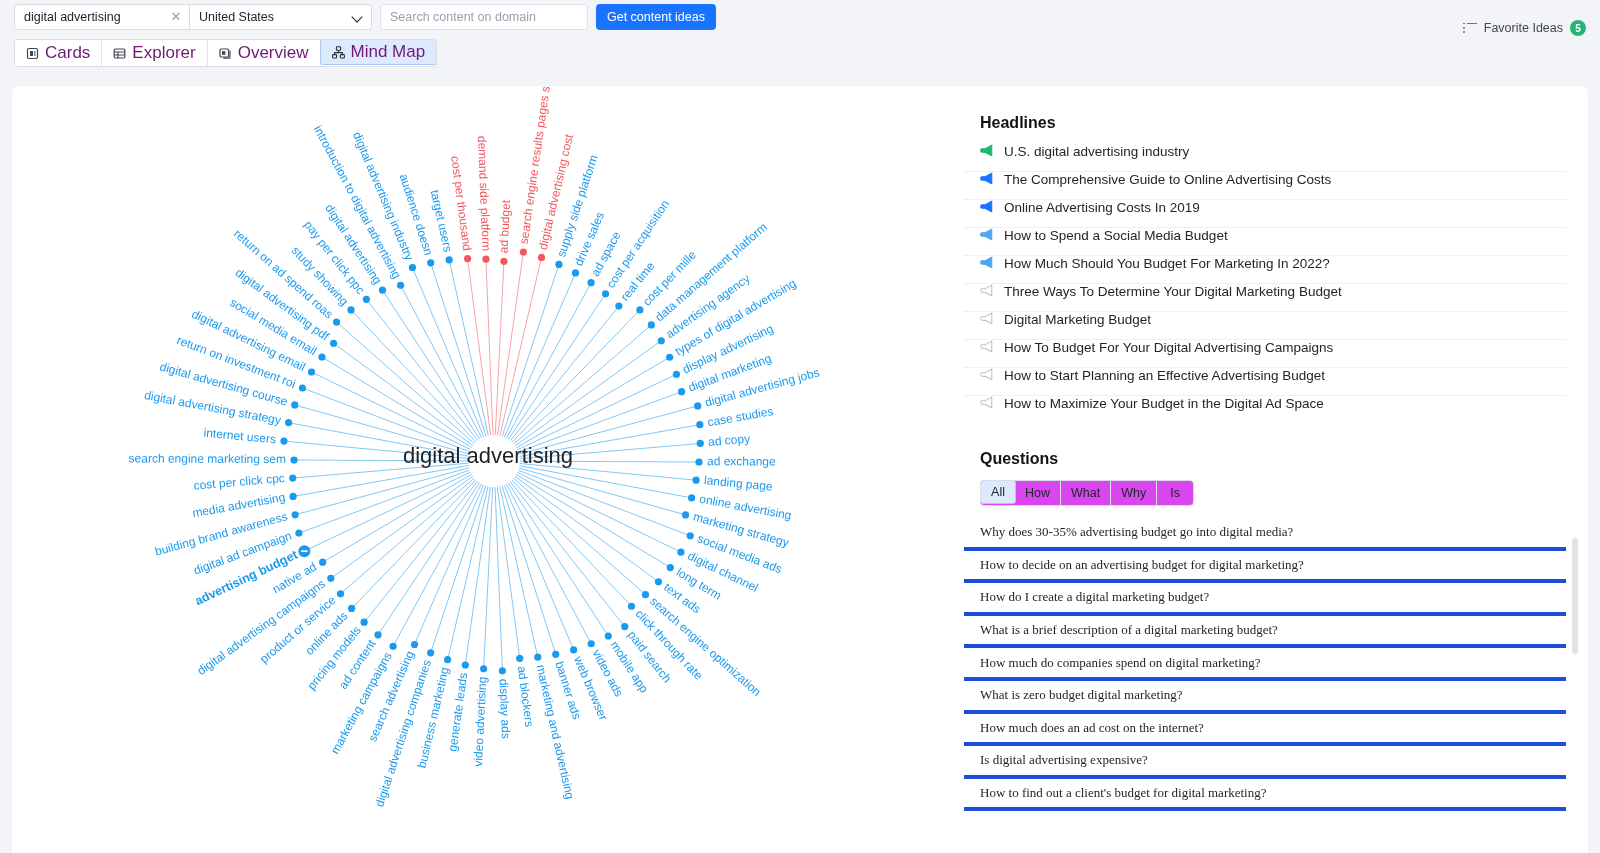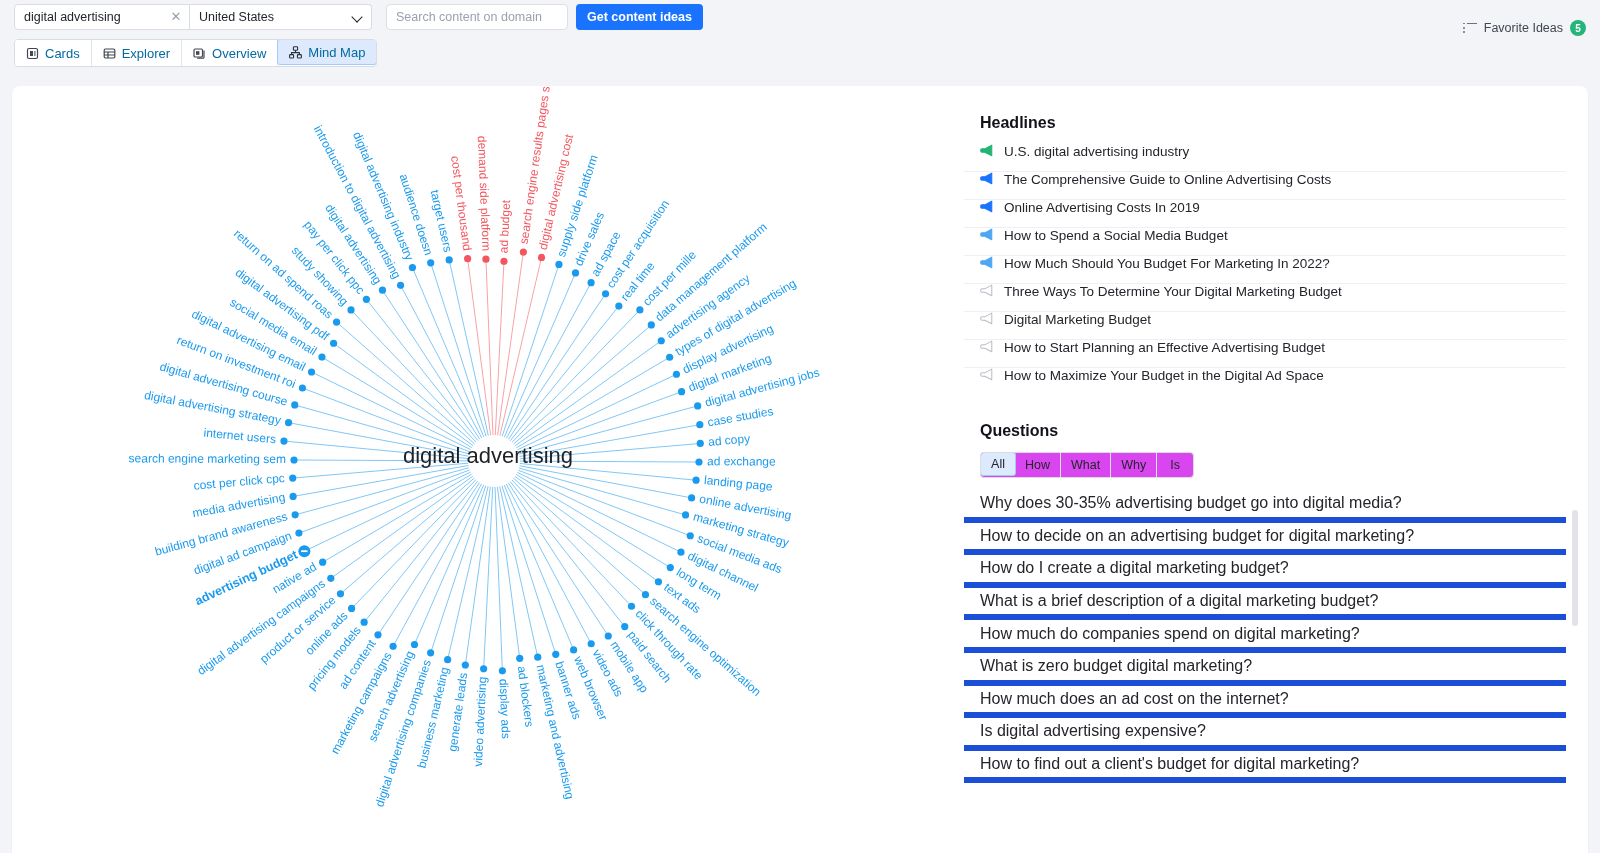--- a/index.html
+++ b/index.html
@@ -49,35 +49,34 @@
   }
   .chev { width: 9px; height: 9px; position: relative; }
   .chev::after {
     content: ""; position: absolute; left: 0; top: 0;
     width: 7px; height: 7px;
     border-right: 1.8px solid #23252b;
     border-bottom: 1.8px solid #23252b;
     transform: rotate(45deg);
   }
   .domain-field {
-    width: 182px; height: 26px;
+    width: 208px; height: 26px;
     background: #fff;
     border: 1px solid #dcdfe6;
     border-radius: 4px;
     display: flex; align-items: center;
     padding: 0 9px;
     font-size: 12.5px; color: #9aa0ad;
-    margin-left: 6px;
   }
   .cta {
     height: 26px;
     background: #1a73ff;
     color: #fff;
     border: none; border-radius: 4px;
-    font-size: 12.5px; font-weight: bold;
+    font-size: 12.5px; font-weight: normal;
     padding: 0 11px;
     cursor: pointer;
     font-family: "Liberation Sans", sans-serif;
   }
   .fav {
     position: absolute; right: 14px; top: 20px;
     display: flex; align-items: center; gap: 7px;
     font-size: 12.5px; color: #41464f;
     cursor: pointer;
   }
@@ -107,21 +106,21 @@
   .tabbar {
     height: 38px;
     display: flex; align-items: center;
     padding: 0 14px;
   }
   .tabs { display: flex; border: 1px solid #d9dce3; border-radius: 4px; overflow: hidden; background:#fff;}
   .tab {
     height: 26px;
     display: flex; align-items: center; gap: 6px;
     padding: 0 11px;
-    font-size: 13px; color: #0369a1;
+    font-size: 17px; color: #701a75;
     border-right: 1px solid #e2e5eb;
     cursor: pointer;
     background: #fff;
   }
   .tab:last-child { border-right: none; }
   .tab.active { background: #ddeafe; border: 1px solid #a8c8f5; margin: -1px; border-radius: 3px;}
   .tab svg { display:block; }
 
   
   .card {
@@ -190,24 +189,25 @@
     border-right: 1px solid #e2e5eb;
     cursor: pointer;
   }
   .qtab:last-child { border-right: none; }
   .qtab.active { background: #ddeafe; border: 1px solid #a8c8f5; margin: -1px; border-radius: 3px; }
 
   .q-list { padding-right: 22px; position: relative; }
   .q-row {
     height: 32.6px;
     display: flex; align-items: center;
-    border-bottom: 6px solid #1d4ed8;
+    border-bottom: 4px solid #1d4ed8;
     padding-left: 16px;
-    font-size: 16px; color: #23252b;
+    font-size: 13px; color: #23252b;
     cursor: pointer;
+    font-family: Liberation Serif, serif;
   }
   .q-scroll {
     position: absolute;
     right: 10px; top: 20px;
     width: 6px; height: 116px;
     background: #e1e3e8;
     border-radius: 3px;
     cursor: pointer;
   }
 </style>
@@ -552,20 +552,26 @@
           <div class="hl-row">
             <svg class="meg" viewBox="0 0 16 14">
               <path d="M2 5.2h3.1L12.6 1.2v11.4L5.1 8.8H2a1.3 1.3 0 0 1-1.3-1.3v-1a1.3 1.3 0 0 1 1.3-1.3z" fill="none" stroke="#b9bdc6" stroke-width="1.1" stroke-linejoin="round"></path>
             </svg>
             <span>Digital Marketing Budget</span>
           </div>
           <div class="hl-row">
             <svg class="meg" viewBox="0 0 16 14">
               <path d="M2 5.2h3.1L12.6 1.2v11.4L5.1 8.8H2a1.3 1.3 0 0 1-1.3-1.3v-1a1.3 1.3 0 0 1 1.3-1.3z" fill="none" stroke="#b9bdc6" stroke-width="1.1" stroke-linejoin="round"></path>
             </svg>
+            <span>How To Budget For Your Digital Advertising Campaigns</span>
+          </div>
+          <div class="hl-row">
+            <svg class="meg" viewBox="0 0 16 14">
+              <path d="M2 5.2h3.1L12.6 1.2v11.4L5.1 8.8H2a1.3 1.3 0 0 1-1.3-1.3v-1a1.3 1.3 0 0 1 1.3-1.3z" fill="none" stroke="#b9bdc6" stroke-width="1.1" stroke-linejoin="round"></path>
+            </svg>
             <span>How to Start Planning an Effective Advertising Budget</span>
           </div>
           <div class="hl-row">
             <svg class="meg" viewBox="0 0 16 14">
               <path d="M2 5.2h3.1L12.6 1.2v11.4L5.1 8.8H2a1.3 1.3 0 0 1-1.3-1.3v-1a1.3 1.3 0 0 1 1.3-1.3z" fill="none" stroke="#b9bdc6" stroke-width="1.1" stroke-linejoin="round"></path>
             </svg>
             <span>How to Maximize Your Budget in the Digital Ad Space</span>
           </div>
         </div>
 

